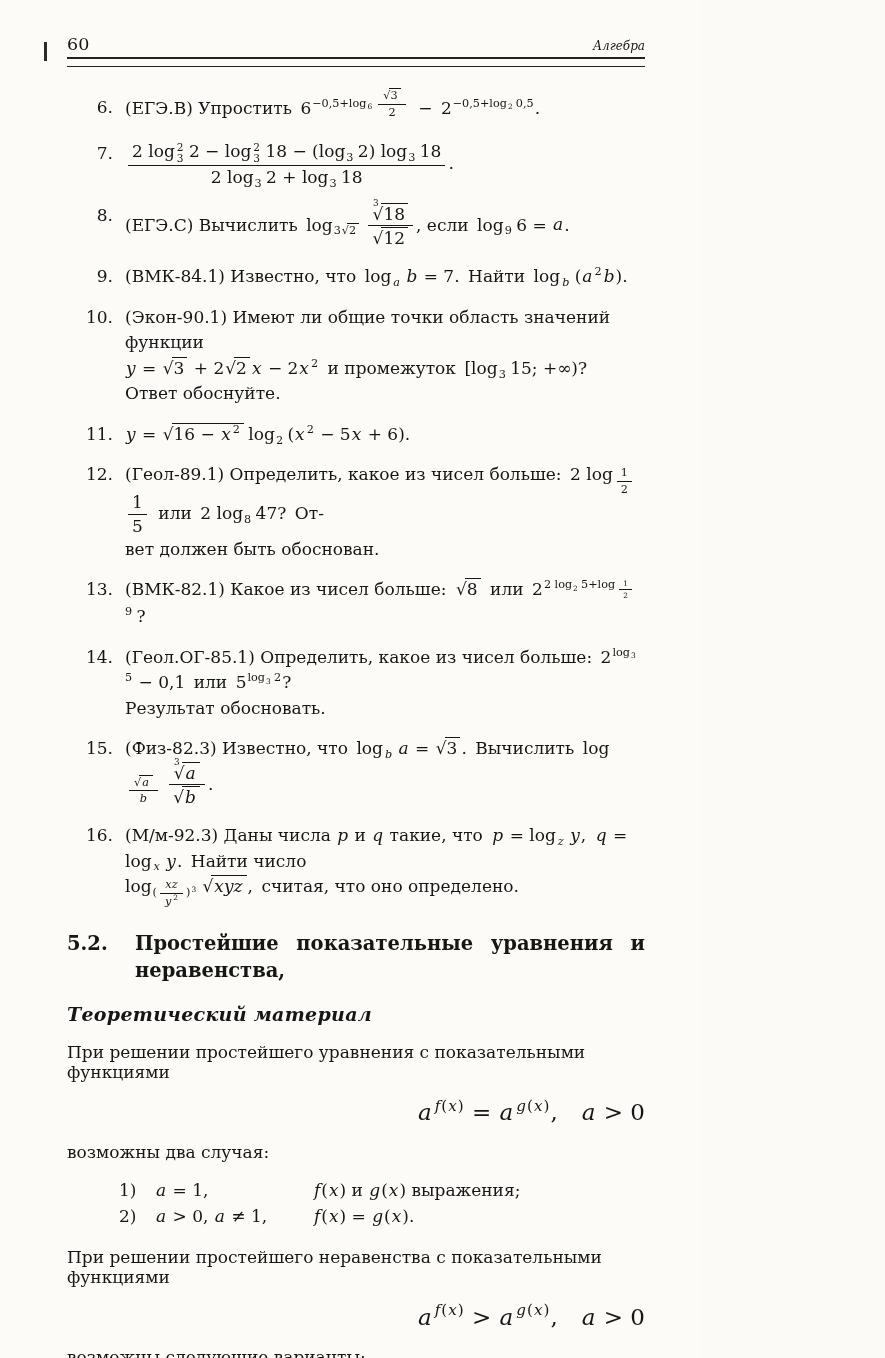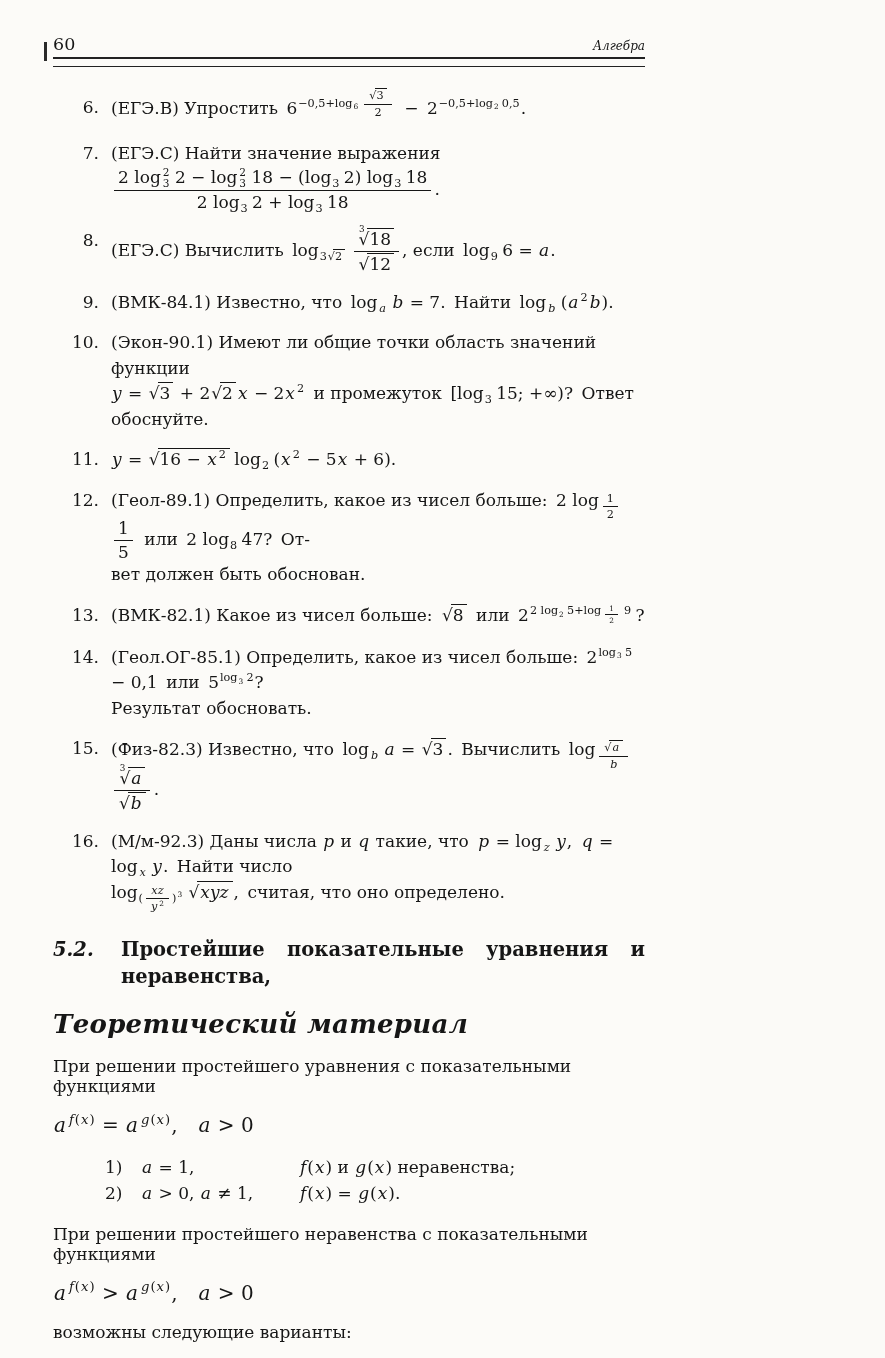--- a/index.html
+++ b/index.html
@@ -3,21 +3,21 @@
 <meta charset="utf-8">
 <style>
   html,body{margin:0;padding:0;background:#fbfaf7;}
   .page{
     position:relative;
     width:700px;height:1358px;
     background:#fcfbf8;
     color:#161616;
     font-family:"DejaVu Serif","Liberation Serif",serif;
     font-size:17px;
-    padding:34px 55px 0 53px;
+    padding:34px 55px 0 67px;
     box-sizing:border-box;
     overflow:hidden;
   }
   .scan-mark{position:absolute;left:44px;top:42px;width:3px;height:19px;background:#2a2a2a;}
   
   .hdr{display:flex;justify-content:space-between;align-items:baseline;}
   .pageno{font-size:17.5px;}
   .running{font-style:italic;font-size:12px;}
   .hrule{margin-top:3px;height:7px;border-top:2.4px solid #222;border-bottom:1.4px solid #222;}
   
@@ -33,26 +33,26 @@
   .tk-ss{display:inline-flex;flex-direction:column;align-items:center;font-size:62%;line-height:1.05;vertical-align:middle;margin:0 2px;}
   .tk-frac{display:inline-flex;flex-direction:column;align-items:center;vertical-align:middle;margin:0 3px;line-height:1.22;text-align:center;}
   .fr-num{border-bottom:1.4px solid currentColor;padding:0 4px 1px;}
   .fr-den{padding:1px 4px 0;}
   .tk-sqrt{display:inline-flex;align-items:baseline;position:relative;margin:0 1px;}
   .sq-idx{position:absolute;left:0.05em;top:-0.5em;font-size:52%;}
   .sq-sign{line-height:1;}
   .sq-body{border-top:1.4px solid currentColor;line-height:1.08;padding:1px 3px 0 2px;margin-left:-2px;}
   
   .sec-head{display:flex;margin-top:27px;font-weight:bold;font-size:19.5px;line-height:1.35;}
-  .sec-num{width:68px;min-width:68px;font-style:italic;}
+  .sec-num{width:68px;min-width:68px;}
   .sec-title{flex:1;}
   .just{text-align:justify;text-align-last:justify;}
-  .subhead{font-style:italic;font-weight:bold;font-size:26px;margin:19px 0 0 0;letter-spacing:0.3px;}
+  .subhead{font-style:italic;font-weight:bold;font-size:19px;margin:19px 0 0 0;letter-spacing:0.3px;}
   .theory-para{margin:17px 0 0 0;}
-  .formula{text-align:left;margin:17px 0;font-size:20px;}
+  .formula{text-align:right;margin:17px 0;font-size:23px;}
   .cases{margin:15px 0 17px 52px;}
   .case-row{display:flex;line-height:1.55;}
   .case-num{width:36px;min-width:36px;}
   .case-cond{width:158px;min-width:158px;}
   .case-res{flex:1;}
 </style>
 </head>
 <body>
 
 <div class="page">
@@ -73,21 +73,21 @@
                     <span class="sq-sign">√</span>
                     <span class="sq-body"><span class="tk-t">3</span></span>
                   </span></span>
                 <span class="fr-den"><span class="tk-t">2</span></span>
               </span></span><span class="tk-t"> − 2</span><span class="tk-sup"><span class="tk-t">−0,5+log</span><span class="tk-sub"><span class="tk-t">2</span></span><span class="tk-t"> 0,5</span></span><span class="tk-t">.</span></div>
         </div>
     </div>
     <div class="problem">
       <span class="pnum">7.</span>
       <div class="pbody">
-          <div class="mline"><span class="tk-t">(ЕГЭ.С) Найти значение выражения </span><span class="tk-frac">
+          <div class="mline"><span class="tk-frac">
               <span class="fr-num"><span class="tk-t">2 log</span><span class="tk-ss">
                   <span class="ss-sup">2</span>
                   <span class="ss-sub">3</span>
                 </span><span class="tk-t"> 2 − log</span><span class="tk-ss">
                   <span class="ss-sup">2</span>
                   <span class="ss-sub">3</span>
                 </span><span class="tk-t"> 18 − (log</span><span class="tk-sub"><span class="tk-t">3</span></span><span class="tk-t"> 2) log</span><span class="tk-sub"><span class="tk-t">3</span></span><span class="tk-t"> 18</span></span>
               <span class="fr-den"><span class="tk-t">2 log</span><span class="tk-sub"><span class="tk-t">3</span></span><span class="tk-t"> 2 + log</span><span class="tk-sub"><span class="tk-t">3</span></span><span class="tk-t"> 18</span></span>
             </span><span class="tk-t">.</span></div>
         </div>
@@ -215,26 +215,27 @@
     <span class="sec-num">5.2.</span>
     <div class="sec-title">
       <div class="just">Простейшие показательные уравнения и неравенства,</div>
     </div>
   </div>
 
   <h3 class="subhead">Теоретический материал</h3>
 
   <p class="theory-para">При решении простейшего уравнения с показательными функциями</p>
   <div class="formula"><span class="tk-i">a</span><span class="tk-sup"><span class="tk-i">f</span><span class="tk-t">(</span><span class="tk-i">x</span><span class="tk-t">)</span></span><span class="tk-t"> = </span><span class="tk-i">a</span><span class="tk-sup"><span class="tk-i">g</span><span class="tk-t">(</span><span class="tk-i">x</span><span class="tk-t">)</span></span><span class="tk-t">, </span><span class="tk-i">a</span><span class="tk-t"> &gt; 0</span></div>
+  <p class="theory-para">возможны два случая:</p>
 
   <div class="cases">
     <div class="case-row">
       <span class="case-num">1)</span>
       <span class="case-cond"><span class="tk-i">a</span><span class="tk-t"> = 1,</span></span>
-      <span class="case-res"><span class="tk-i">f</span><span class="tk-t">(</span><span class="tk-i">x</span><span class="tk-t">) и </span><span class="tk-i">g</span><span class="tk-t">(</span><span class="tk-i">x</span><span class="tk-t">) неравенства;</span></span>
+      <span class="case-res"><span class="tk-i">f</span><span class="tk-t">(</span><span class="tk-i">x</span><span class="tk-t">) и </span><span class="tk-i">g</span><span class="tk-t">(</span><span class="tk-i">x</span><span class="tk-t">) выражения;</span></span>
     </div>
     <div class="case-row">
       <span class="case-num">2)</span>
       <span class="case-cond"><span class="tk-i">a</span><span class="tk-t"> &gt; 0, </span><span class="tk-i">a</span><span class="tk-t"> ≠ 1,</span></span>
       <span class="case-res"><span class="tk-i">f</span><span class="tk-t">(</span><span class="tk-i">x</span><span class="tk-t">) = </span><span class="tk-i">g</span><span class="tk-t">(</span><span class="tk-i">x</span><span class="tk-t">).</span></span>
     </div>
   </div>
 
   <p class="theory-para">При решении простейшего неравенства с показательными функциями</p>
   <div class="formula"><span class="tk-i">a</span><span class="tk-sup"><span class="tk-i">f</span><span class="tk-t">(</span><span class="tk-i">x</span><span class="tk-t">)</span></span><span class="tk-t"> &gt; </span><span class="tk-i">a</span><span class="tk-sup"><span class="tk-i">g</span><span class="tk-t">(</span><span class="tk-i">x</span><span class="tk-t">)</span></span><span class="tk-t">, </span><span class="tk-i">a</span><span class="tk-t"> &gt; 0</span></div>

